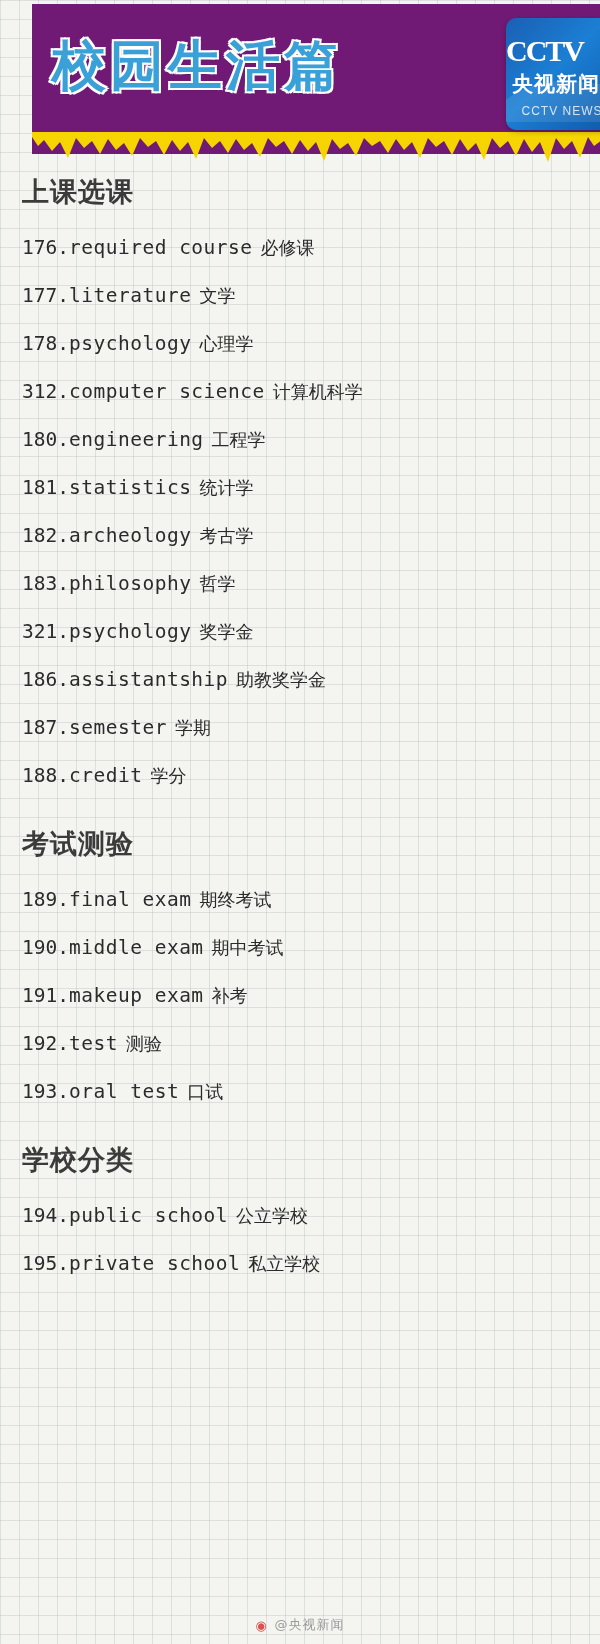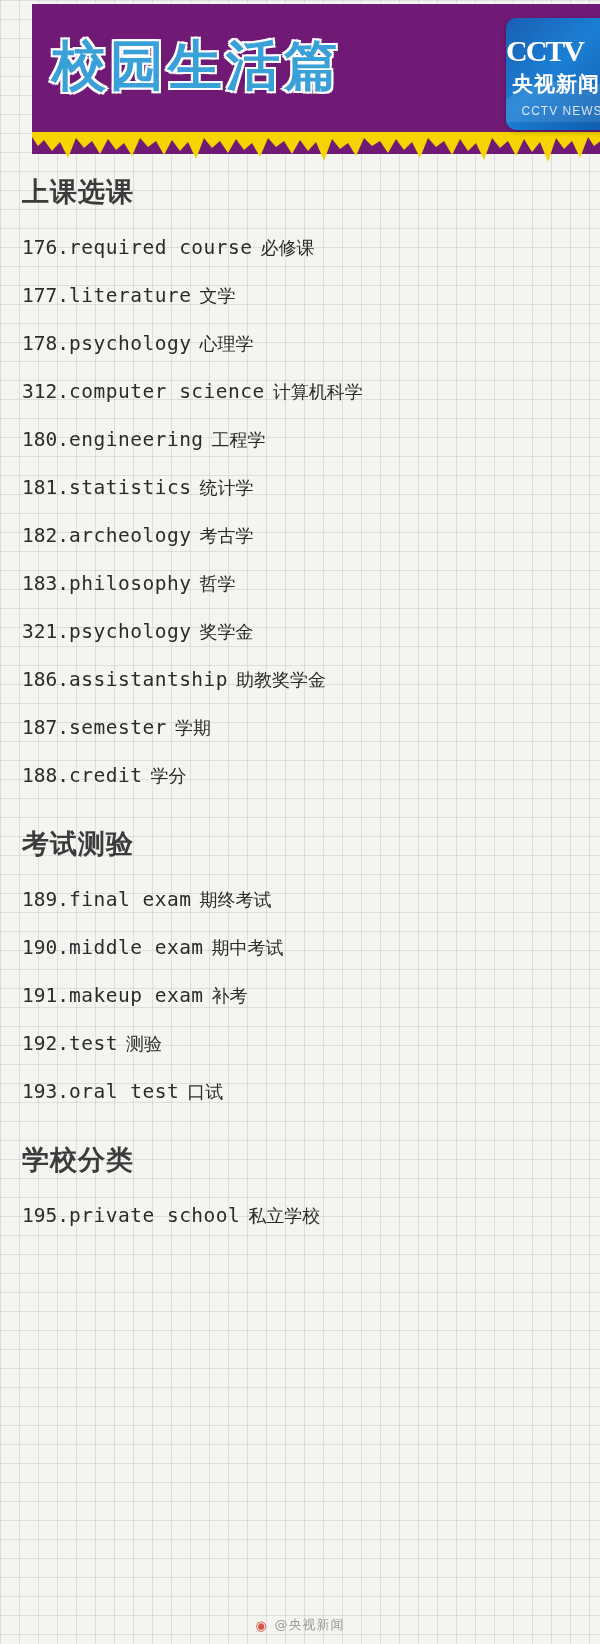--- a/index.html
+++ b/index.html
@@ -234,20 +234,21 @@
     <div class="section-title">考试测验</div>
     <div class="entry"><span class="num">189.</span><span class="en-term">final exam</span><span class="cn-term">期终考试</span></div>
     <div class="entry"><span class="num">190.</span><span class="en-term">middle exam</span><span class="cn-term">期中考试</span></div>
     <div class="entry"><span class="num">191.</span><span class="en-term">makeup exam</span><span class="cn-term">补考</span></div>
     <div class="entry"><span class="num">192.</span><span class="en-term">test</span><span class="cn-term">测验</span></div>
     <div class="entry"><span class="num">193.</span><span class="en-term">oral test</span><span class="cn-term">口试</span></div>
   </div>
 
   <div class="section">
     <div class="section-title">学校分类</div>
+    <div class="entry"><span class="num">194.</span><span class="en-term">public school</span><span class="cn-term">公立学校</span></div>
     <div class="entry"><span class="num">195.</span><span class="en-term">private school</span><span class="cn-term">私立学校</span></div>
   </div>
 
 </div>
 
 <div class="footer">
   <span class="wb-icon">◉</span>
   <span class="wm">@央视新闻</span>
 </div>
 

